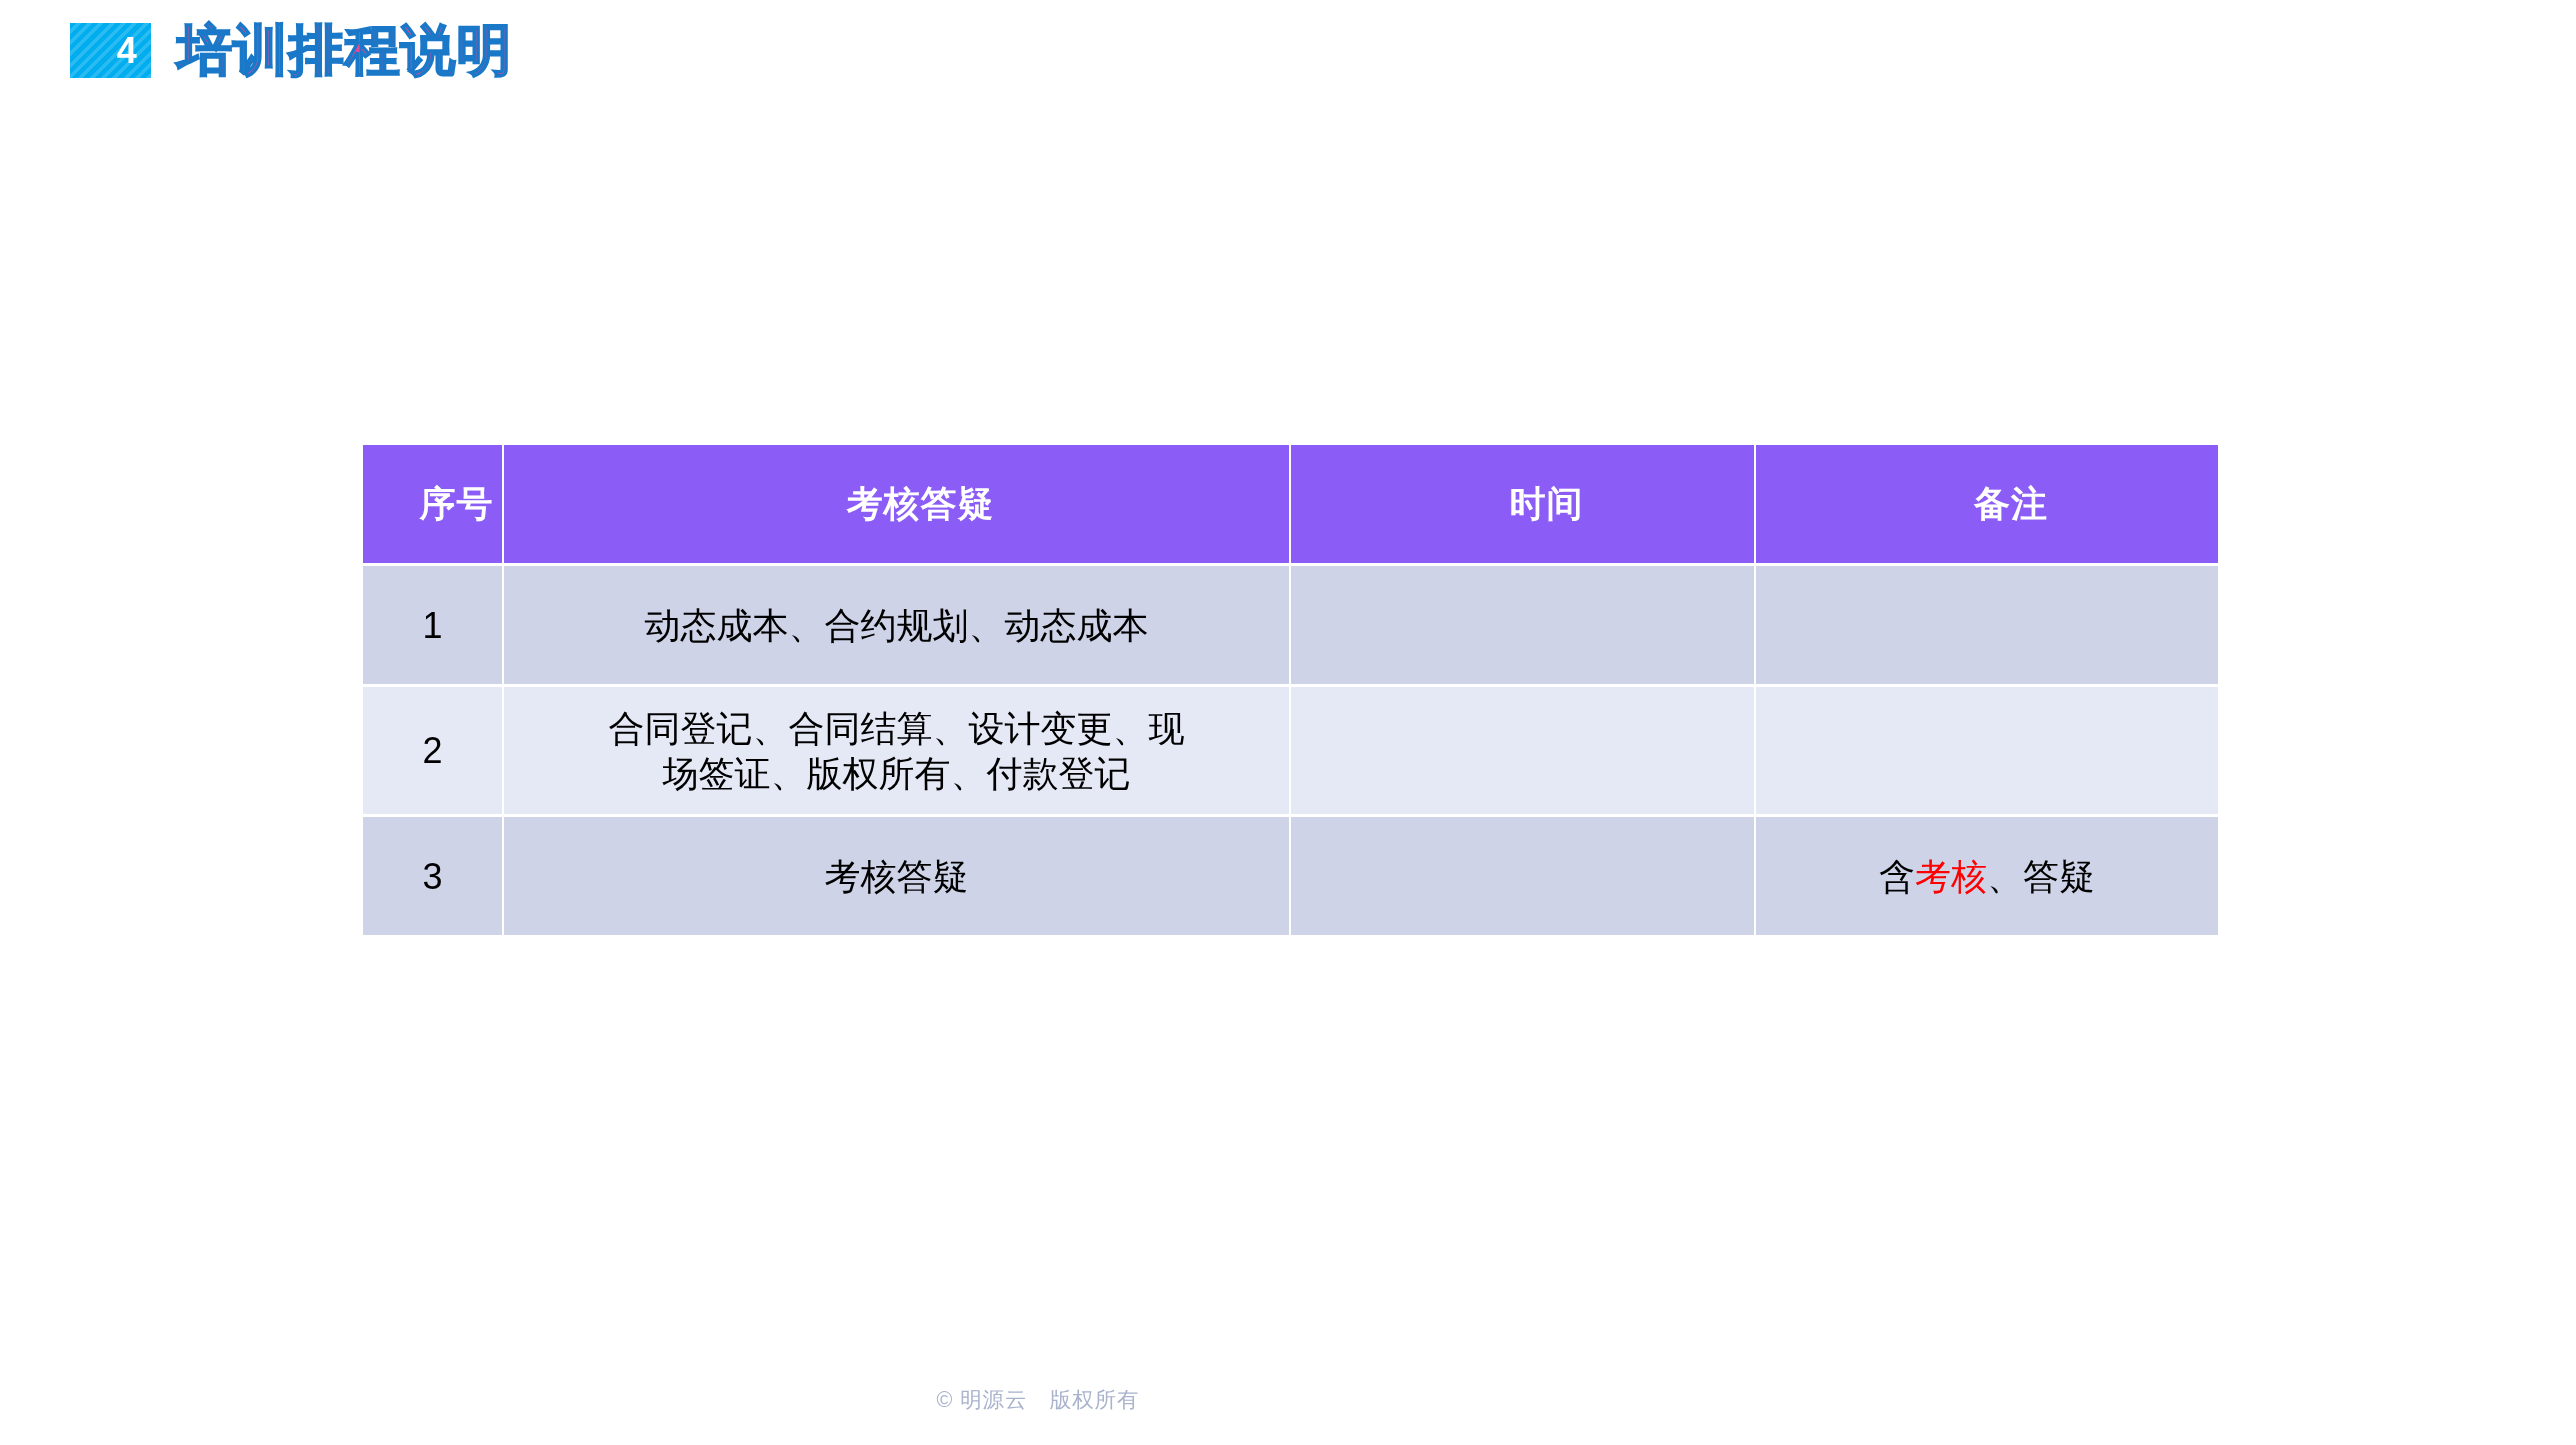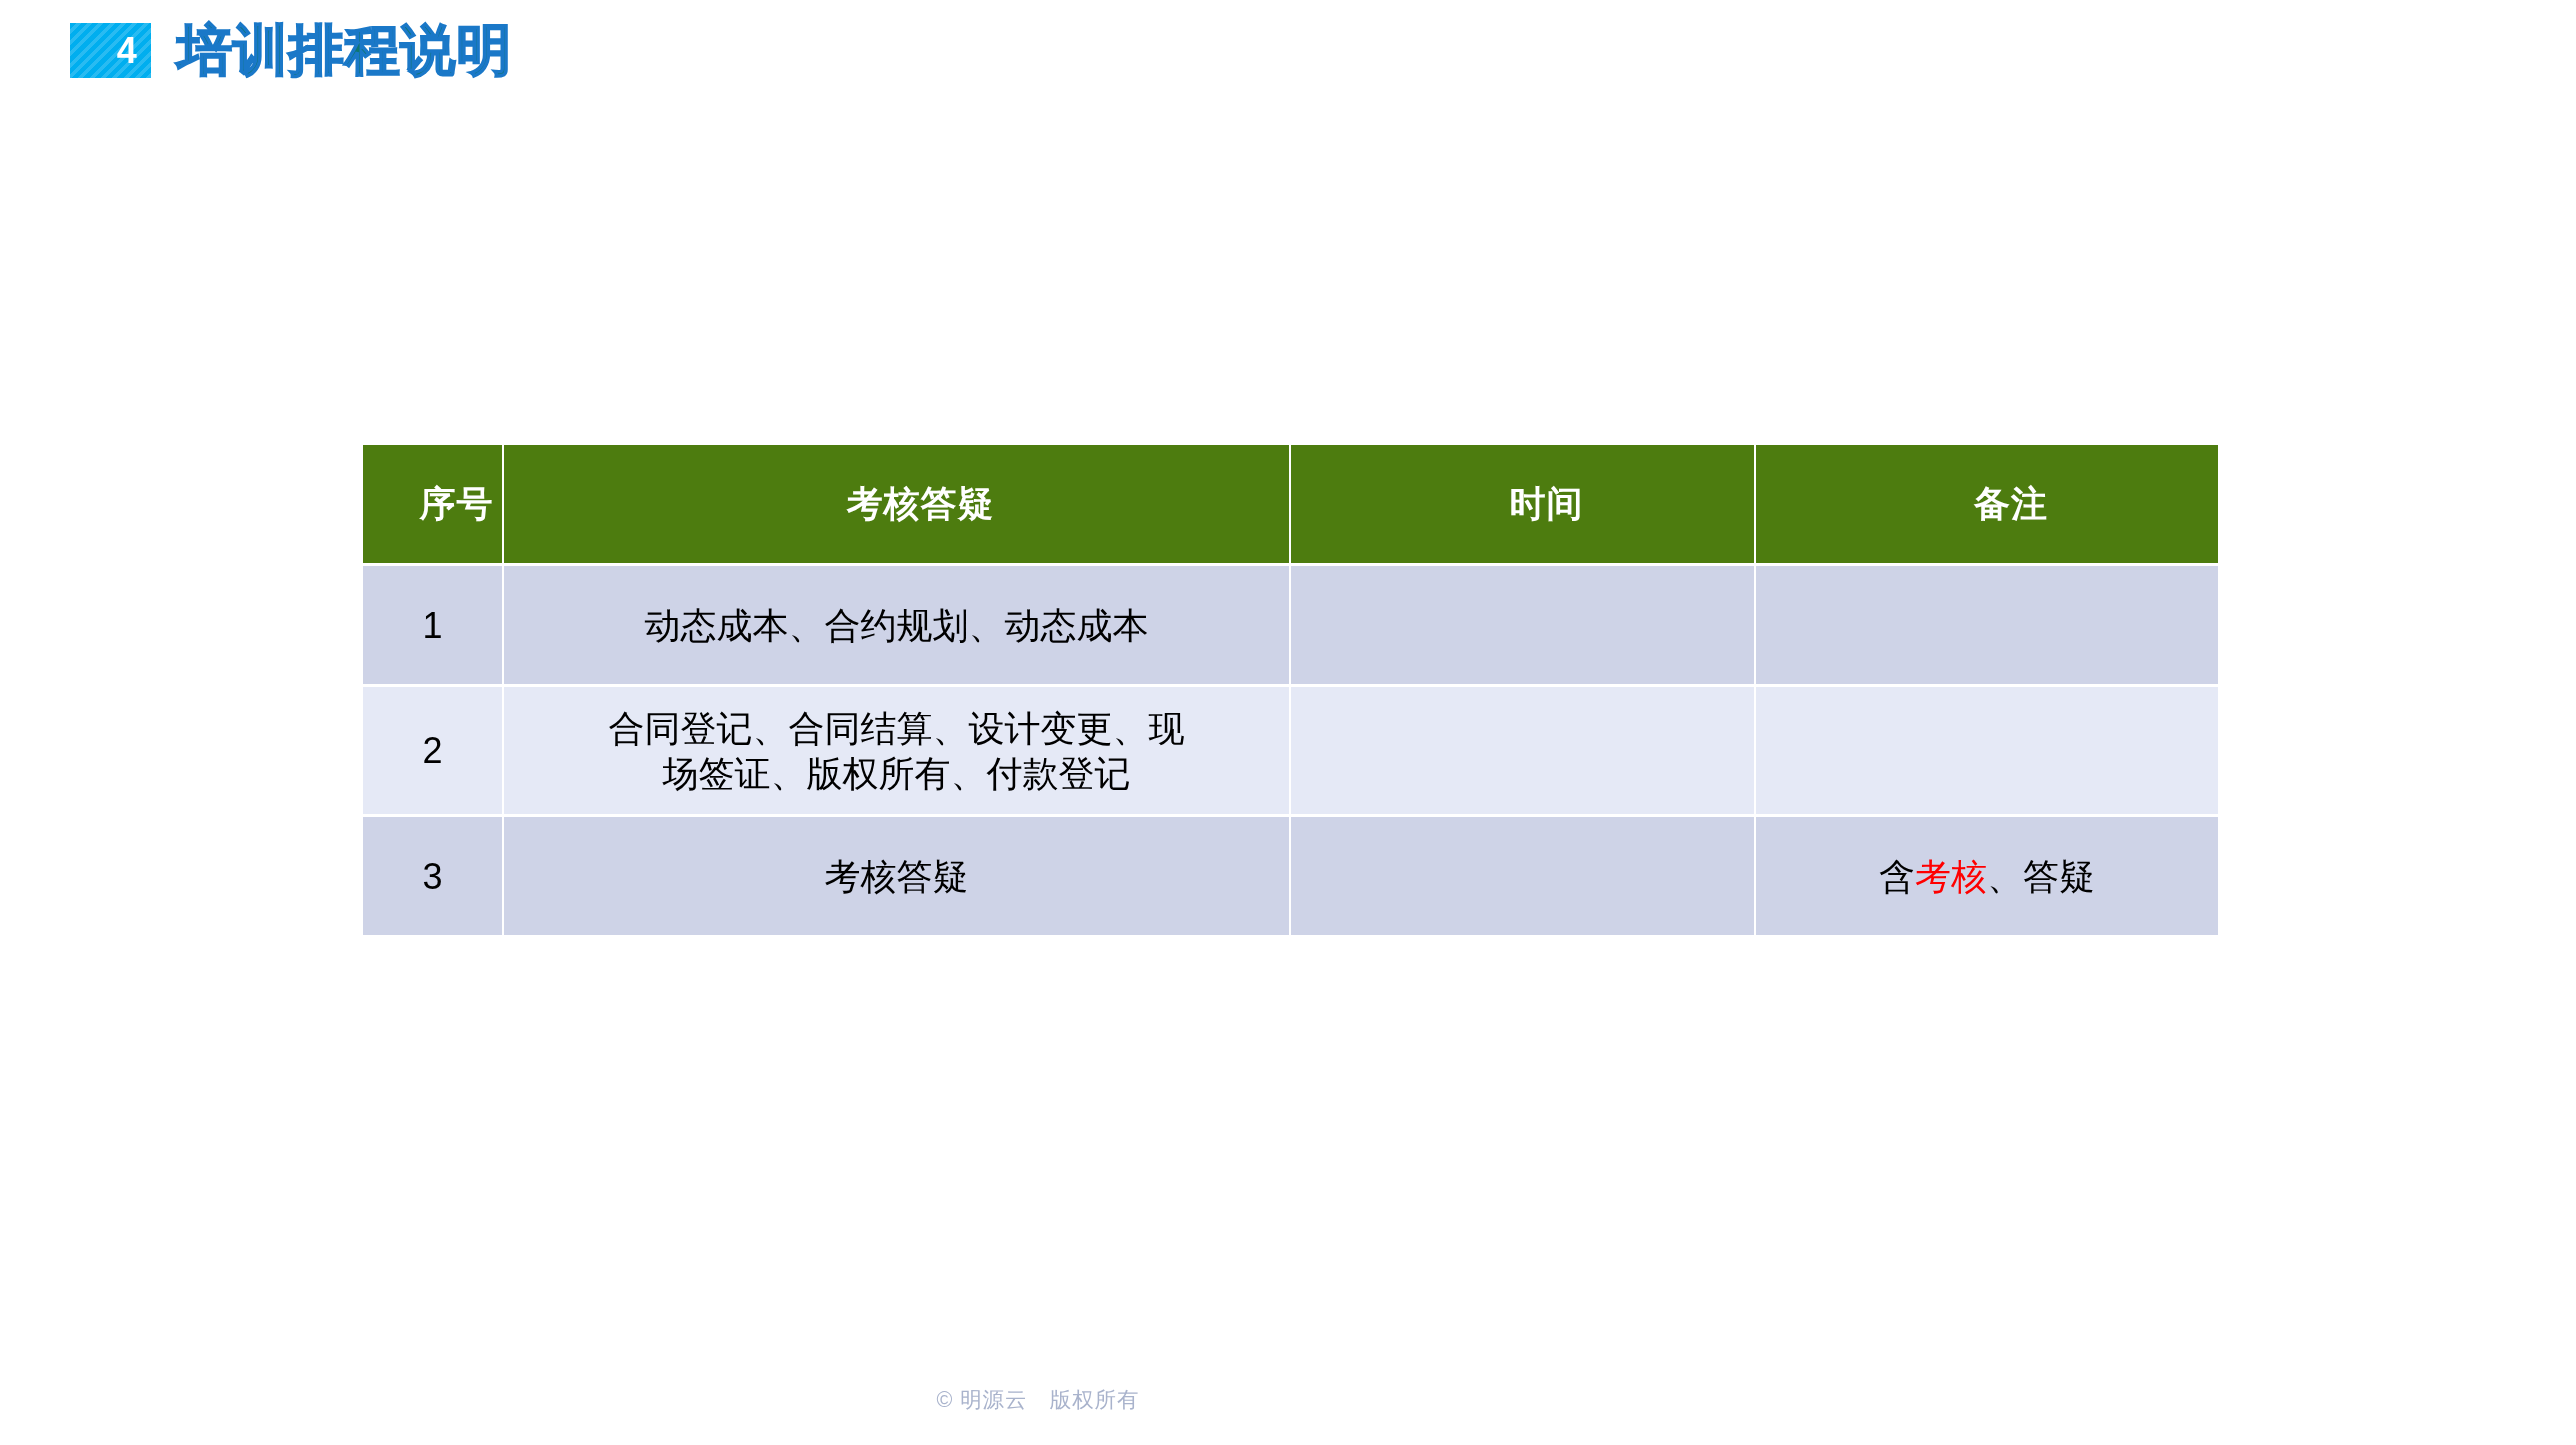--- a/index.html
+++ b/index.html
@@ -55,21 +55,21 @@
     padding-right: 14.3px;
     letter-spacing: 0px;
   }
 
   .slide-title {
     position: absolute;
     left: 177px;
     top: 7.2px;
     font-size: 55px;
     font-weight: bold;
-    color: #0f766e;
+    color: #ec4899;
     line-height: 86px;
     letter-spacing: 0.9px;
     white-space: nowrap;
     -webkit-text-stroke: 1.8px #1A78C8;
   }
 
   .brand-logo {
     position: absolute;
     right: 25px;
     top: 19.7px;
@@ -100,21 +100,21 @@
     border-spacing: 2.7px 3.6px;
     table-layout: fixed;
   }
 
   .schedule-table col.col-no      { width: 139px; }
   .schedule-table col.col-content { width: 785px; }
   .schedule-table col.col-time    { width: 463px; }
   .schedule-table col.col-remark  { width: 462px; }
 
   .schedule-table th {
-    background: #4d7c0f;
+    background: #8b5cf6;
     color: #ffffff;
     font-size: 36px;
     font-weight: bold;
     height: 118px;
     vertical-align: middle;
     text-align: center;
     letter-spacing: 0.9px;
     padding-left: 48px;
   }
 

